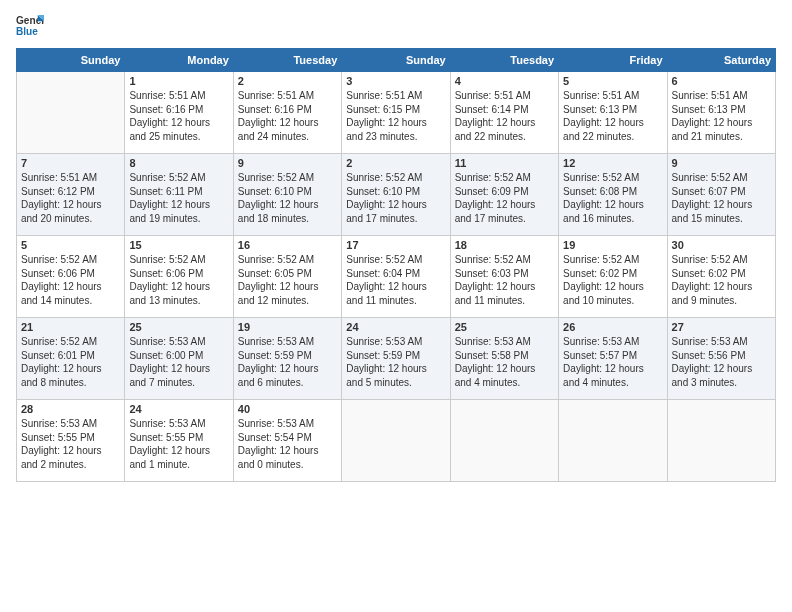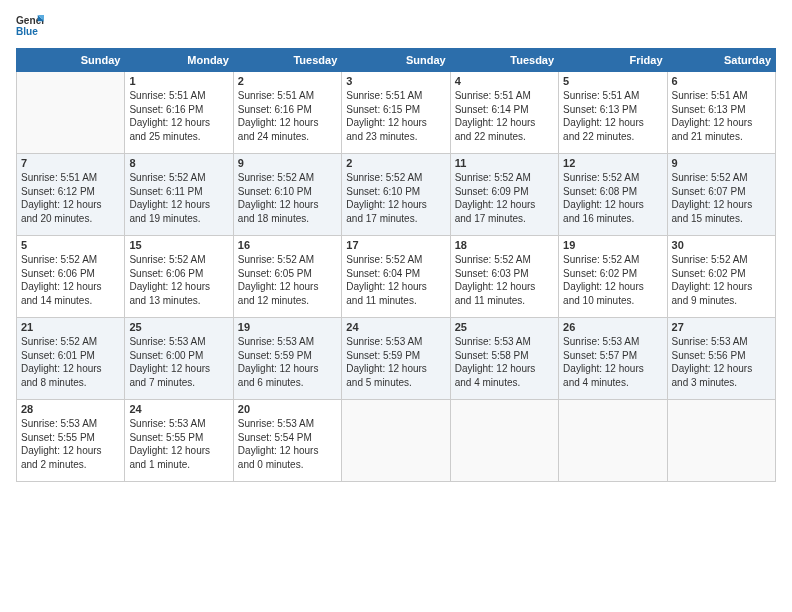--- a/index.html
+++ b/index.html
@@ -237,21 +237,21 @@
         <tr>
           <td>
             <span class="day-num">28</span>
             <div class="day-info">Sunrise: 5:53 AM<br>Sunset: 5:55 PM<br>Daylight: 12 hours and 2 minutes.</div>
           </td>
           <td>
             <span class="day-num">24</span>
             <div class="day-info">Sunrise: 5:53 AM<br>Sunset: 5:55 PM<br>Daylight: 12 hours and 1 minute.</div>
           </td>
           <td>
-            <span class="day-num">20</span>
+            <span class="day-num">40</span>
             <div class="day-info">Sunrise: 5:53 AM<br>Sunset: 5:54 PM<br>Daylight: 12 hours and 0 minutes.</div>
           </td>
           <td class="empty"></td>
           <td class="empty"></td>
           <td class="empty"></td>
           <td class="empty"></td>
         </tr>
       </tbody>
   </table>
 </div>

